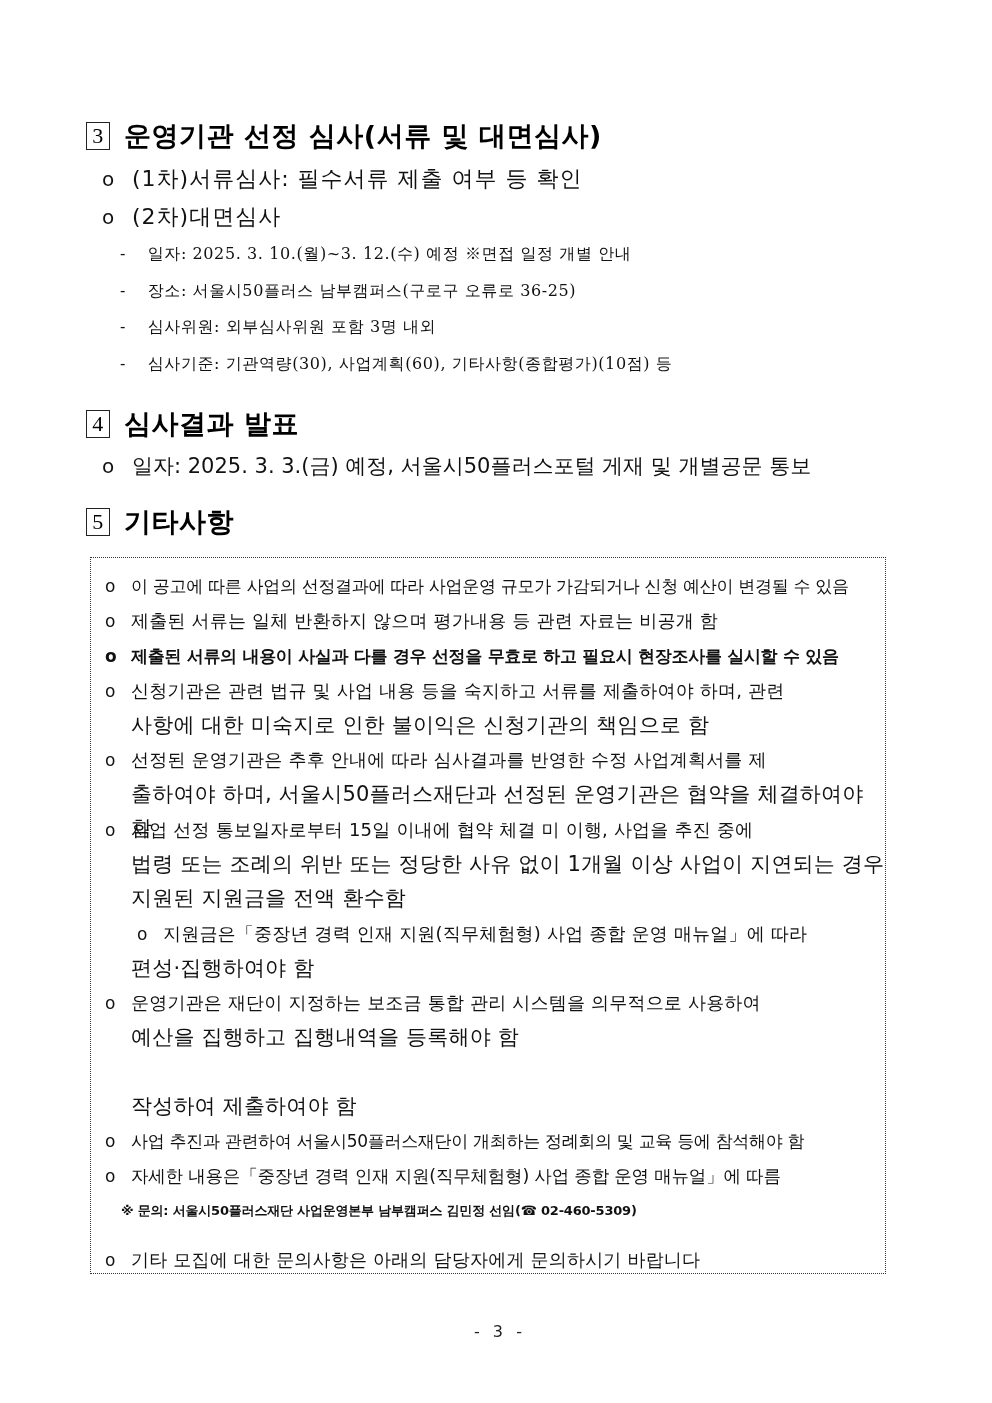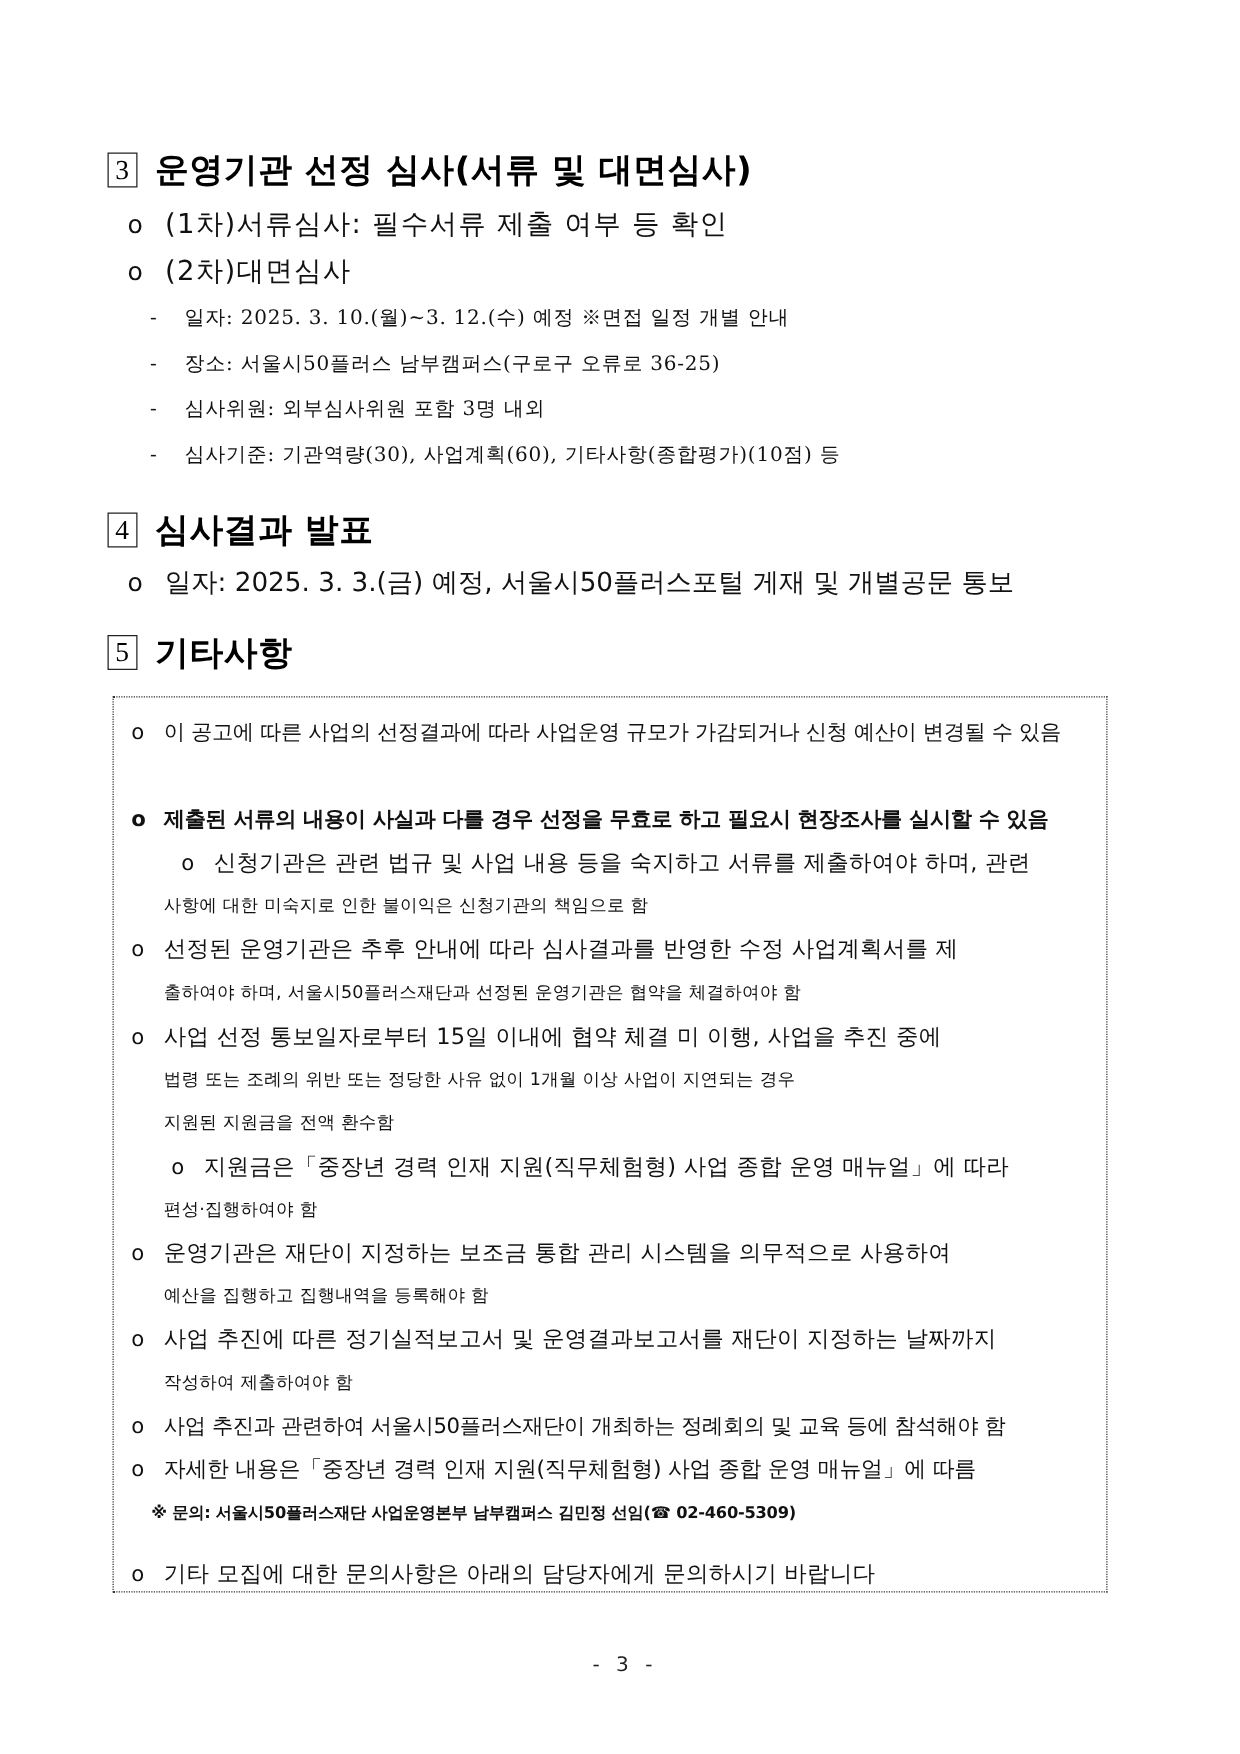--- a/index.html
+++ b/index.html
@@ -21,21 +21,21 @@
     .b1 { font-size: 22px; letter-spacing: 1px; display: flex; align-items: center; }
     .b1 .o { display: inline-block; width: 30px; font-size: 20px; }
     .dash { font-size: 16px; letter-spacing: 0.6px; font-family: "DejaVu Serif", "Liberation Serif", serif; }
     .dash .d { display: inline-block; width: 22px; }
     .box {
       position: absolute; left: 90px; top: 557px; width: 796px; height: 717px;
       border: 1px dotted #333; box-sizing: border-box;
     }
     .item { position: absolute; left: 14px; font-size: 18px; letter-spacing: 0.2px; line-height: 34px; }
     .item .o { display: inline-block; width: 26px; font-size: 17px; }
-    .cont { position: absolute; left: 40px; font-size: 14px; letter-spacing: 0.2px; line-height: 34px; }
+    .cont { position: absolute; left: 40px; font-size: 21px; letter-spacing: 0.2px; line-height: 34px; }
     .contact { position: absolute; left: 30px; font-size: 18px; font-weight: bold; line-height: 34px; }
     .footer { font-size: 16px; letter-spacing: 4px; color: #222; }
   </style>
 </head>
 <body>
 
 <div class="abs h1" style="left:86px; top:118px;">
   <span class="numbox">3</span>
   <span>운영기관 선정 심사(서류 및 대면심사)</span>
 </div>
@@ -75,24 +75,27 @@
 
 <div class="abs h1" style="left:86px; top:504px;">
   <span class="numbox">5</span>
   <span>기타사항</span>
 </div>
 
 <div class="box">
   <div class="item" style="top:11px; font-size:17px; letter-spacing:-0.3px;">
     <span class="o">o</span><span>이 공고에 따른 사업의 선정결과에 따라 사업운영 규모가 가감되거나 신청 예산이 변경될 수 있음</span>
   </div>
+  <div class="item" style="top:46px;">
+    <span class="o">o</span><span>제출된 서류는 일체 반환하지 않으며 평가내용 등 관련 자료는 비공개 함</span>
+  </div>
   <div class="item" style="top:81px; font-size:17px; letter-spacing:-0.3px;font-weight:bold;">
     <span class="o">o</span><span>제출된 서류의 내용이 사실과 다를 경우 선정을 무효로 하고 필요시 현장조사를 실시할 수 있음</span>
   </div>
-  <div class="item" style="top:116px;margin-left:40px;">
+  <div class="item" style="top:116px;">
     <span class="o">o</span><span>신청기관은 관련 법규 및 사업 내용 등을 숙지하고 서류를 제출하여야 하며, 관련</span>
   </div>
   <div class="cont" style="top:150px;">사항에 대한 미숙지로 인한 불이익은 신청기관의 책임으로 함</div>
 
   <div class="item" style="top:185px;">
     <span class="o">o</span><span>선정된 운영기관은 추후 안내에 따라 심사결과를 반영한 수정 사업계획서를 제</span>
   </div>
   <div class="cont" style="top:219px;">출하여야 하며, 서울시50플러스재단과 선정된 운영기관은 협약을 체결하여야 함</div>
 
   <div class="item" style="top:255px;">
@@ -104,23 +107,20 @@
   <div class="item" style="top:359px;margin-left:32px;">
     <span class="o">o</span><span>지원금은「중장년 경력 인재 지원(직무체험형) 사업 종합 운영 매뉴얼」에 따라</span>
   </div>
   <div class="cont" style="top:393px;">편성·집행하여야 함</div>
 
   <div class="item" style="top:428px;">
     <span class="o">o</span><span>운영기관은 재단이 지정하는 보조금 통합 관리 시스템을 의무적으로 사용하여</span>
   </div>
   <div class="cont" style="top:462px;">예산을 집행하고 집행내역을 등록해야 함</div>
 
-  <div class="item" style="top:497px;">
-    <span class="o">o</span><span>사업 추진에 따른 정기실적보고서 및 운영결과보고서를 재단이 지정하는 날짜까지</span>
-  </div>
   <div class="cont" style="top:531px;">작성하여 제출하여야 함</div>
 
   <div class="item" style="top:566px; font-size:17px; letter-spacing:-0.3px;">
     <span class="o">o</span><span>사업 추진과 관련하여 서울시50플러스재단이 개최하는 정례회의 및 교육 등에 참석해야 함</span>
   </div>
   <div class="item" style="top:601px; font-size:17.5px; letter-spacing:-0.2px;">
     <span class="o">o</span><span>자세한 내용은「중장년 경력 인재 지원(직무체험형) 사업 종합 운영 매뉴얼」에 따름</span>
   </div>
   <div class="item" style="top:653px;margin-top:32px;">
     <span class="o">o</span><span>기타 모집에 대한 문의사항은 아래의 담당자에게 문의하시기 바랍니다</span>

